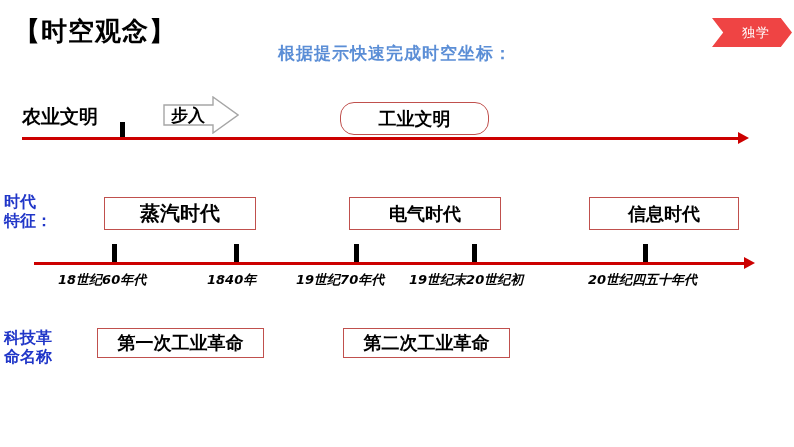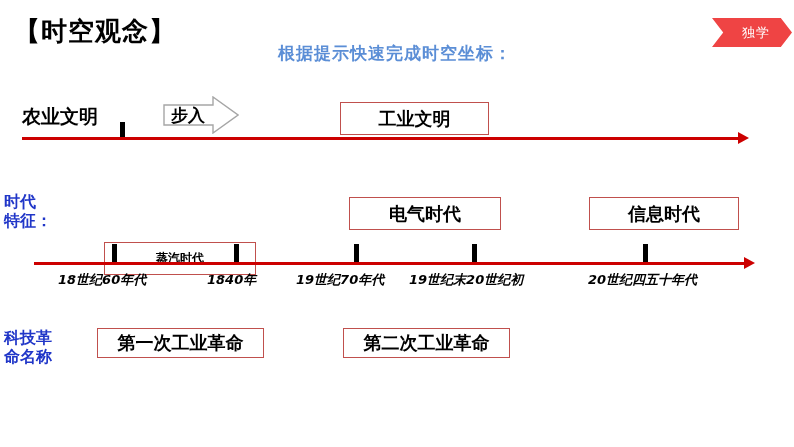--- a/index.html
+++ b/index.html
@@ -92,34 +92,34 @@
 
   <div class="btext" style="left:22px;top:98px;font-size:19px;">农业文明</div>
 
   <div class="block-arrow">
     <svg width="76" height="38" viewBox="0 0 76 38">
       <polygon points="1,9 50,9 50,1 75,19 50,37 50,29 1,29" fill="#ffffff" stroke="#a6a6a6" stroke-width="1.4"></polygon>
     </svg>
     <div class="block-arrow-label">步入</div>
   </div>
 
-  <div class="rbox" style="left:340px;top:96px;width:147px;height:31px;font-size:18px;">
+  <div class="rbox" style="left:340px;top:96px;width:147px;height:31px;font-size:18px;border-radius:14px;">
     <span>工业文明</span>
   </div>
 
   <div class="axis" style="left:22px;top:131px;width:718px;"></div>
   <div class="axis-head" style="left:738px;top:126px;"></div>
   <div class="tick" style="left:120px;top:116px;height:15px;"></div>
 
   <div class="row-label" style="left:4px;top:186px;">
     <div>时代</div>
     <div>特征：</div>
   </div>
 
-  <div class="rbox" style="left:104px;top:191px;width:150px;height:31px;font-size:12px;margin-top:45px;">
+  <div class="rbox" style="left:104px;top:191px;width:150px;height:31px;font-size:20px;">
     <span>蒸汽时代</span>
   </div>
   <div class="rbox" style="left:349px;top:191px;width:150px;height:31px;font-size:18px;">
     <span>电气时代</span>
   </div>
   <div class="rbox" style="left:589px;top:191px;width:148px;height:31px;font-size:18px;">
     <span>信息时代</span>
   </div>
 
   <div class="axis" style="left:34px;top:256px;width:712px;"></div>

